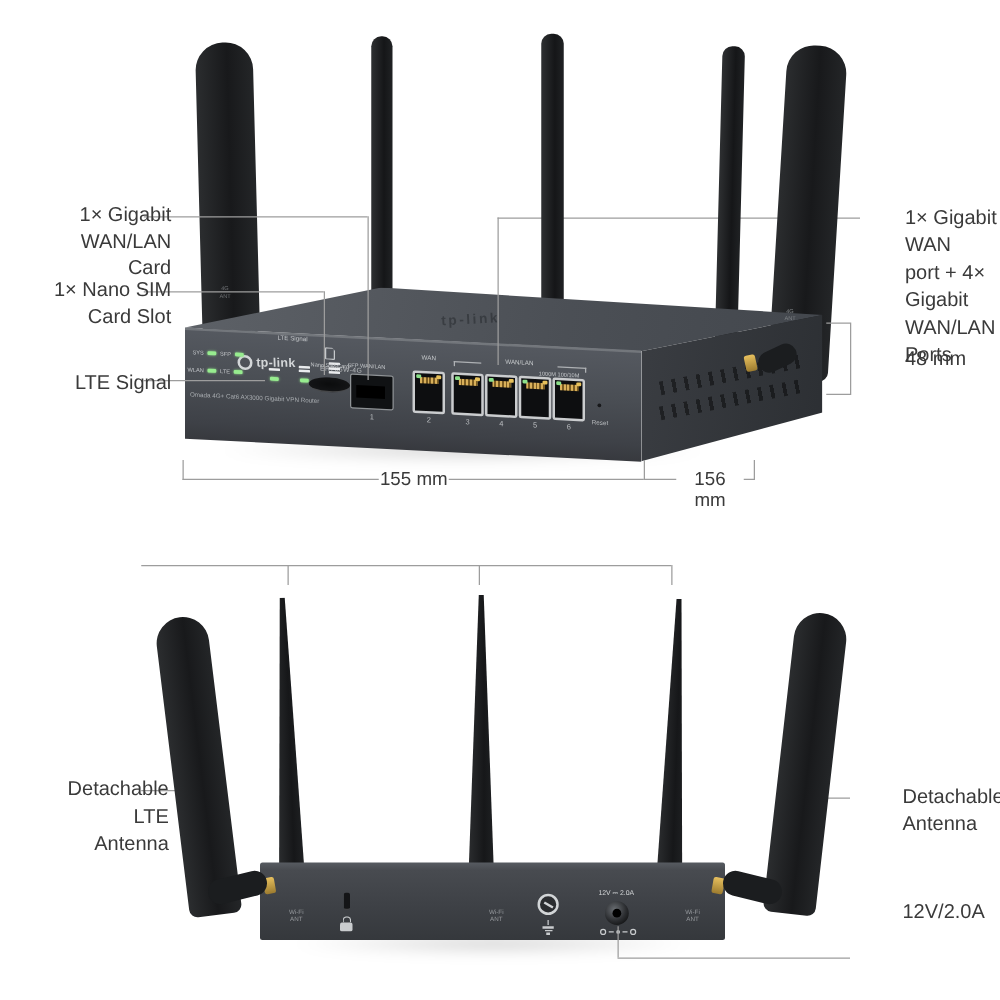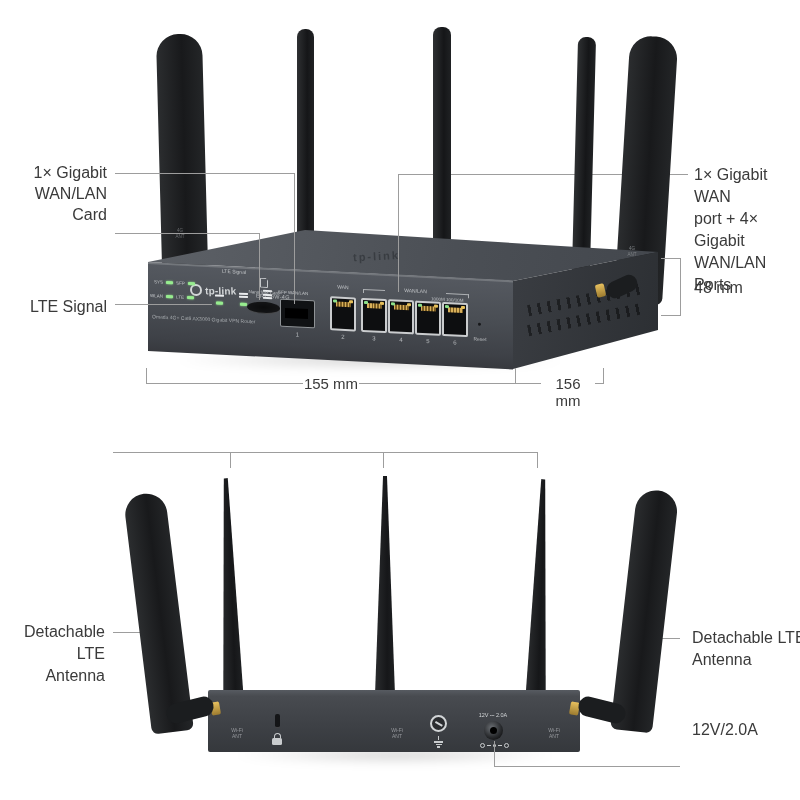--- a/index.html
+++ b/index.html
@@ -6,21 +6,21 @@
   #canvas{position:relative;width:800px;height:800px;background:#ffffff;overflow:hidden;
           font-family:"Liberation Sans",sans-serif;}
   .abs{position:absolute;}
   
   .lbl{font-size:16px;line-height:21px;color:#3a3a3a;}
   .lbl.r{text-align:right;}
   .lbl.lh22{line-height:22px;}
   
   .hl{position:absolute;height:1px;background:#9d9d9d;}
   .vl{position:absolute;width:1px;background:#9d9d9d;}
-  .z3{z-index:3;} .z6{z-index:6;} .z10{z-index:10;}
+  .z3{z-index:3;} .z6{z-index:6;} .z10{z-index:10;padding-left:30px;}
   
   .ant-wide{position:absolute;z-index:4;border-radius:22px 22px 7px 7px;
     background:linear-gradient(90deg,#2b2d2f,#18191b 55%,#242628);}
   .ant-thin{position:absolute;z-index:4;border-radius:8px 8px 0 0;
     background:linear-gradient(90deg,#2e3032,#151618 60%,#202224);}
   .ant-spike{position:absolute;z-index:4;
     background:linear-gradient(90deg,#2c2e30,#161719 60%,#202224);
     clip-path:polygon(41% 0,59% 0,100% 100%,0 100%);}
   .ant-label{position:absolute;z-index:8;width:24px;text-align:center;
     font-size:4.5px;line-height:5.5px;color:#6b6e71;}
@@ -256,20 +256,24 @@
   <div class="vl z6" style="left:146px;top:368px;height:16px;"></div>
   <div class="vl z6" style="left:515px;top:368px;height:16px;"></div>
   <div class="vl z6" style="left:603px;top:368px;height:16px;"></div>
   <div class="dimtext" style="left:303px;top:375px;width:56px;">155 mm</div>
   <div class="dimtext" style="left:541px;top:375px;width:54px;">156 mm</div>
 
   <div class="abs lbl r z10" style="left:0px;top:162px;width:107px;">
     <div>1× Gigabit</div>
     <div>WAN/LAN Card</div>
   </div>
+  <div class="abs lbl r z10" style="left:0px;top:222px;width:107px;">
+    <div>1× Nano SIM</div>
+    <div>Card Slot</div>
+  </div>
   <div class="abs lbl r z10" style="left:0px;top:296px;width:107px;">LTE Signal</div>
   <div class="abs lbl lh22 z10" style="left:694px;top:164px;width:110px;">
     <div>1× Gigabit WAN</div>
     <div>port + 4× Gigabit</div>
     <div>WAN/LAN Ports</div>
   </div>
   <div class="abs lbl z10" style="left:694px;top:277px;">48 mm</div>
 
   <div class="hl z3" style="left:113px;top:452px;width:424px;"></div>
   <div class="vl z3" style="left:230px;top:452px;height:16px;"></div>

